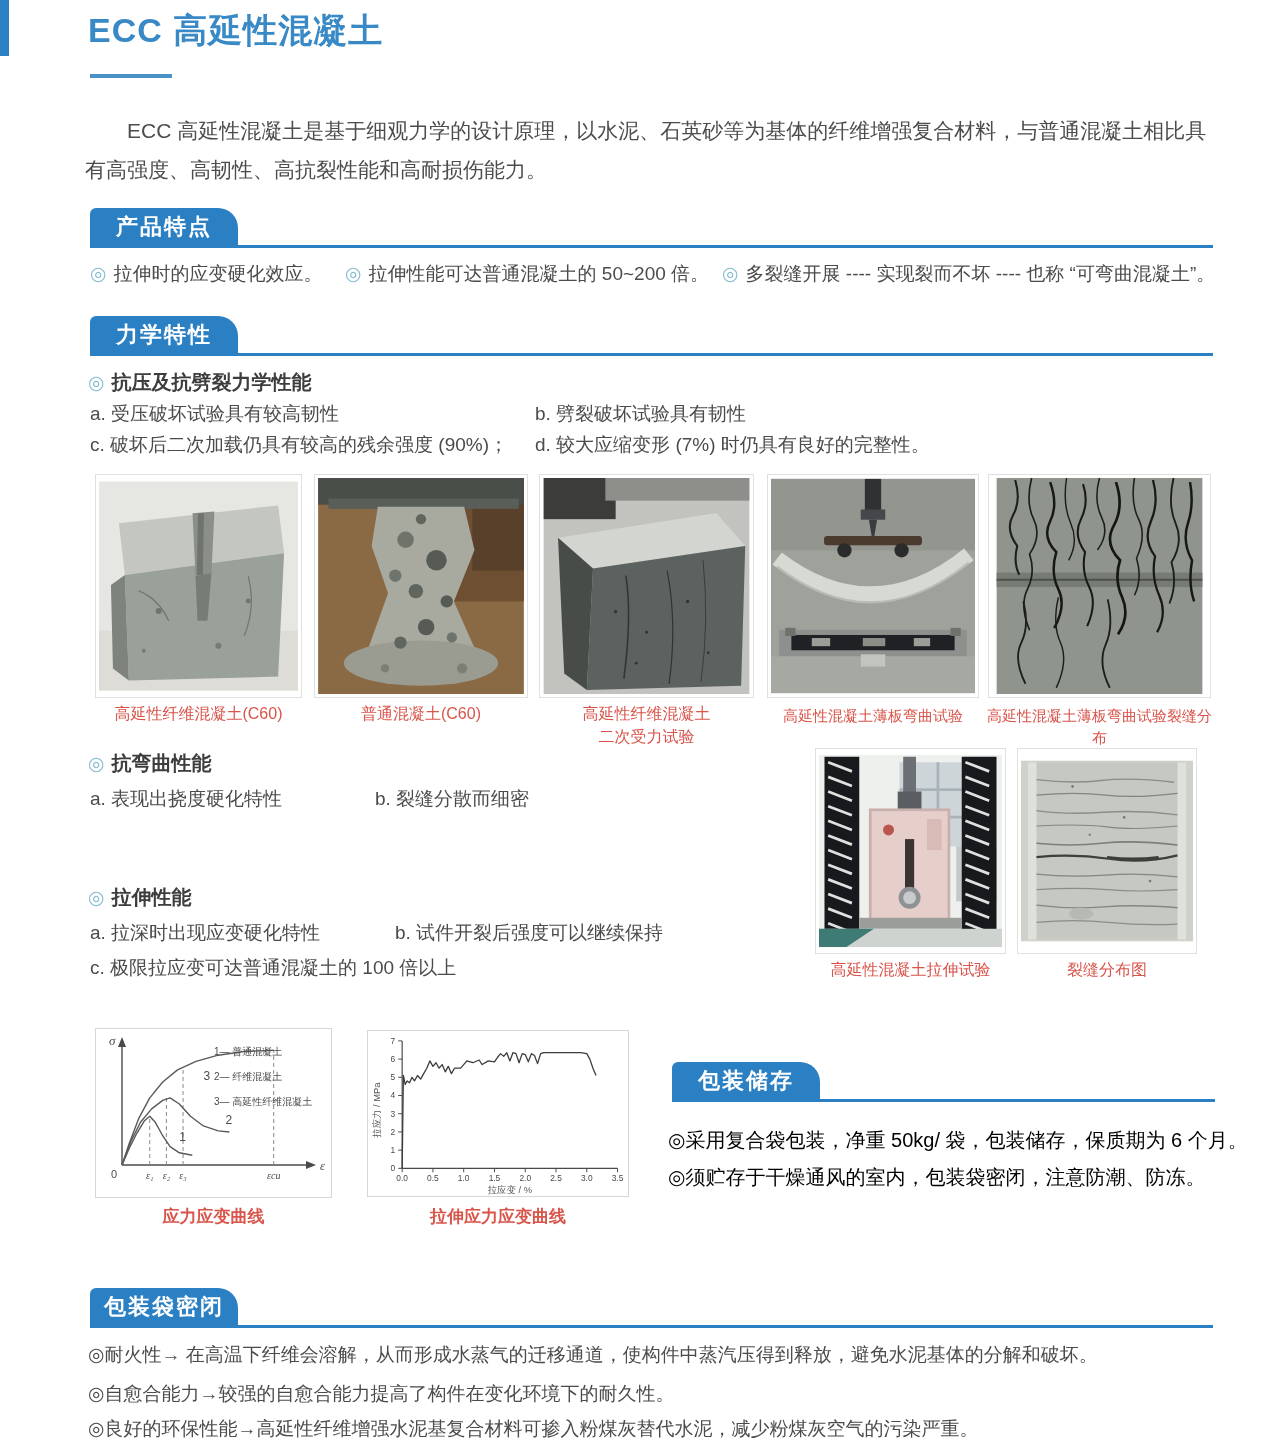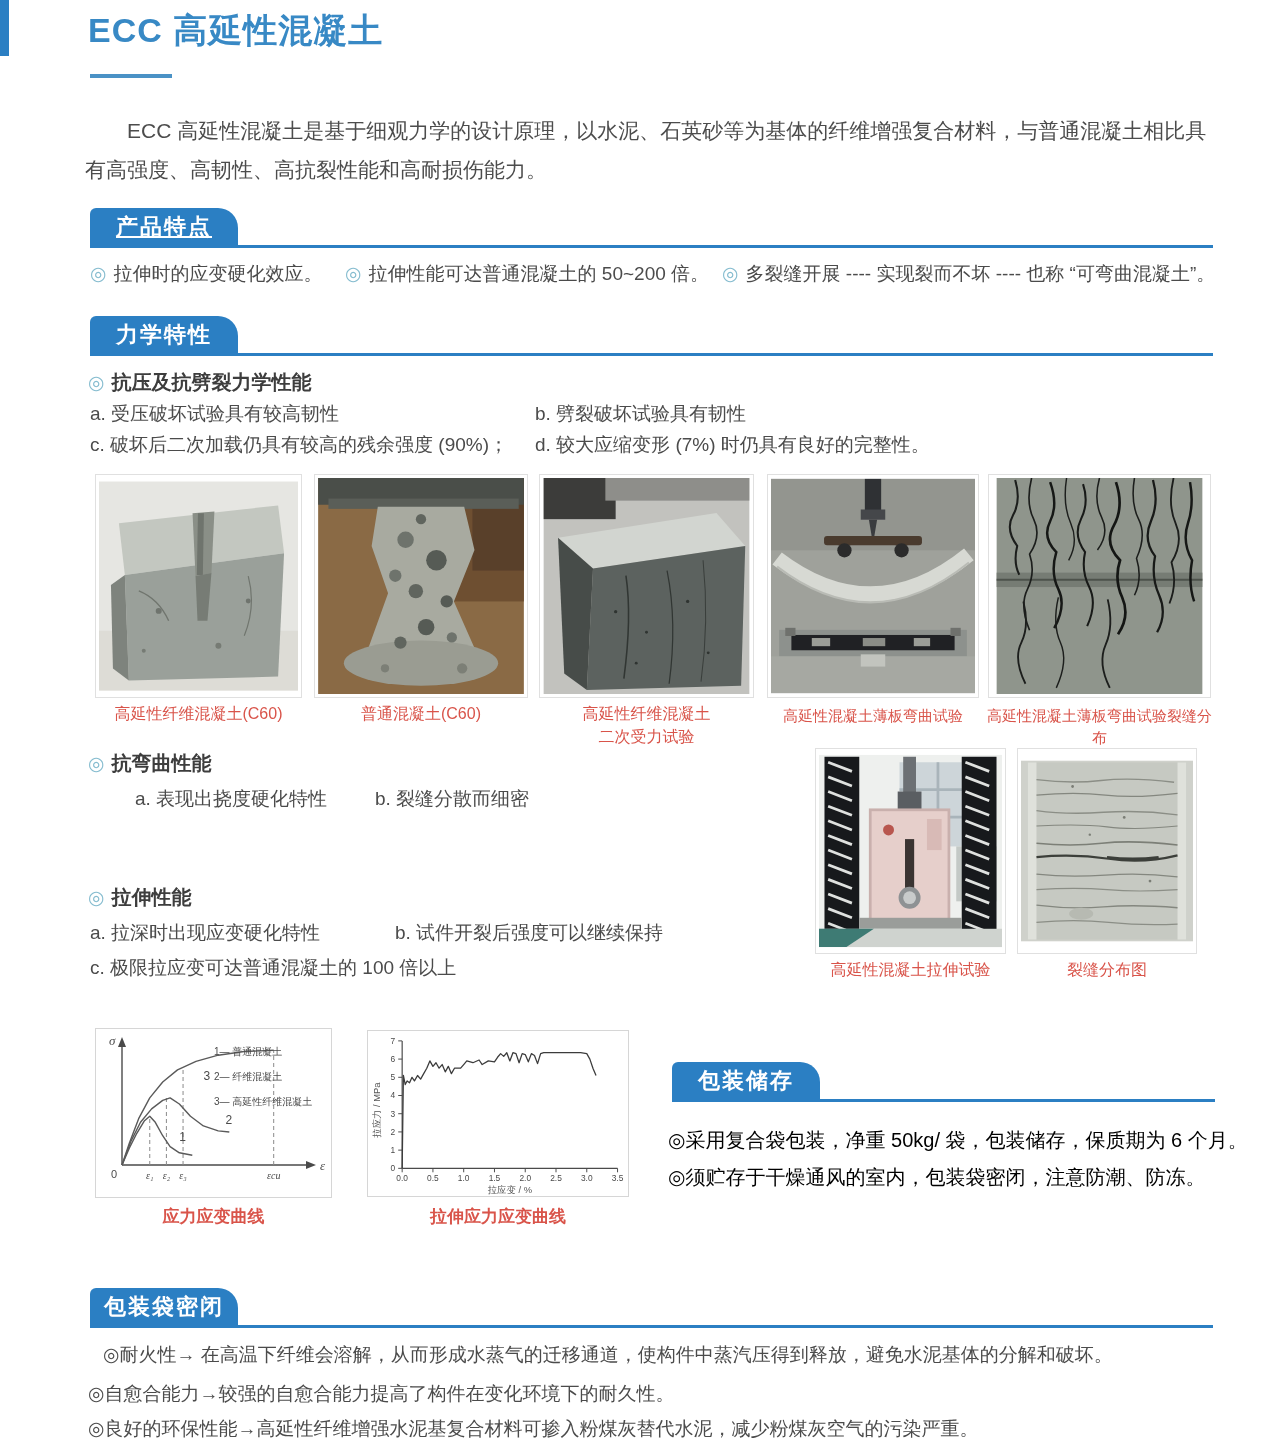--- a/index.html
+++ b/index.html
@@ -33,21 +33,21 @@
 </head>
 <body>
 
 <div class="page">
 
   <div class="abs corner-bar"></div>
   <div class="abs page-title">ECC 高延性混凝土</div>
   <div class="abs title-underline"></div>
   <p class="abs intro">ECC 高延性混凝土是基于细观力学的设计原理，以水泥、石英砂等为基体的纤维增强复合材料，与普通混凝土相比具有高强度、高韧性、高抗裂性能和高耐损伤能力。</p>
 
-  <div class="abs badge" style="left:90px;top:208px;text-decoration:underline;">产品特点</div>
+  <div class="abs badge" style="left:90px;top:208px;">产品特点</div>
   <div class="abs sec-line" style="left:90px;top:245px;width:1123px;"></div>
   <div class="abs bullet" style="left:90px;top:261px;">
     <span class="ring">◎</span><span>拉伸时的应变硬化效应。</span>
   </div>
   <div class="abs bullet" style="left:345px;top:261px;">
     <span class="ring">◎</span><span>拉伸性能可达普通混凝土的 50~200 倍。</span>
   </div>
   <div class="abs bullet" style="left:722px;top:261px;">
     <span class="ring">◎</span><span>多裂缝开展 ---- 实现裂而不坏 ---- 也称 “可弯曲混凝土”。</span>
   </div>
@@ -169,21 +169,21 @@
   <div class="abs caption" style="left:95px;top:702px;width:207px;">高延性纤维混凝土(C60)</div>
   <div class="abs caption" style="left:314px;top:702px;width:214px;">普通混凝土(C60)</div>
   <div class="abs caption" style="left:539px;top:702px;width:215px;">高延性纤维混凝土
 二次受力试验</div>
   <div class="abs caption" style="left:762px;top:705px;width:222px;font-size:15px;">高延性混凝土薄板弯曲试验</div>
   <div class="abs caption" style="left:980px;top:705px;width:239px;font-size:15px;">高延性混凝土薄板弯曲试验裂缝分布</div>
 
   <div class="abs subhead" style="left:88px;top:750px;">
     <span class="ring">◎</span><span>抗弯曲性能</span>
   </div>
-  <div class="abs item" style="left:90px;top:786px;margin-left:45px;">a. 表现出挠度硬化特性</div>
+  <div class="abs item" style="left:90px;top:786px;">a. 表现出挠度硬化特性</div>
   <div class="abs item" style="left:375px;top:786px;">b. 裂缝分散而细密</div>
 
   <div class="abs photo" style="left:815px;top:748px;width:191px;height:206px;">
     <svg viewBox="0 0 200 210">
       <rect width="200" height="210" fill="#eef0ee"></rect>
       <rect x="88" y="8" width="104" height="92" fill="#cdd5d9"></rect>
       <line x1="88" y1="38" x2="192" y2="38" stroke="#a9b4ba" stroke-width="3"></line>
       <line x1="88" y1="68" x2="192" y2="68" stroke="#a9b4ba" stroke-width="3"></line>
       <line x1="130" y1="8" x2="130" y2="100" stroke="#a9b4ba" stroke-width="3"></line>
       <line x1="165" y1="8" x2="165" y2="100" stroke="#a9b4ba" stroke-width="3"></line>
@@ -315,21 +315,21 @@
   <div class="abs sec-line" style="left:672px;top:1099px;width:543px;"></div>
   <div class="abs pack-bullet" style="left:668px;top:1127px;">
     <span class="ring">◎</span><span>采用复合袋包装，净重 50kg/ 袋，包装储存，保质期为 6 个月。</span>
   </div>
   <div class="abs pack-bullet" style="left:668px;top:1164px;">
     <span class="ring">◎</span><span>须贮存于干燥通风的室内，包装袋密闭，注意防潮、防冻。</span>
   </div>
 
   <div class="abs badge" style="left:90px;top:1288px;">包装袋密闭</div>
   <div class="abs sec-line" style="left:90px;top:1325px;width:1123px;"></div>
-  <div class="abs other-bullet" style="left:88px;top:1342px;margin-left:15px;">
+  <div class="abs other-bullet" style="left:88px;top:1342px;">
     <span class="ring">◎</span><span>耐火性→ 在高温下纤维会溶解，从而形成水蒸气的迁移通道，使构件中蒸汽压得到释放，避免水泥基体的分解和破坏。</span>
   </div>
   <div class="abs other-bullet" style="left:88px;top:1381px;">
     <span class="ring">◎</span><span>自愈合能力→较强的自愈合能力提高了构件在变化环境下的耐久性。</span>
   </div>
   <div class="abs other-bullet" style="left:88px;top:1416px;">
     <span class="ring">◎</span><span>良好的环保性能→高延性纤维增强水泥基复合材料可掺入粉煤灰替代水泥，减少粉煤灰空气的污染严重。</span>
   </div>
 
 </div>

